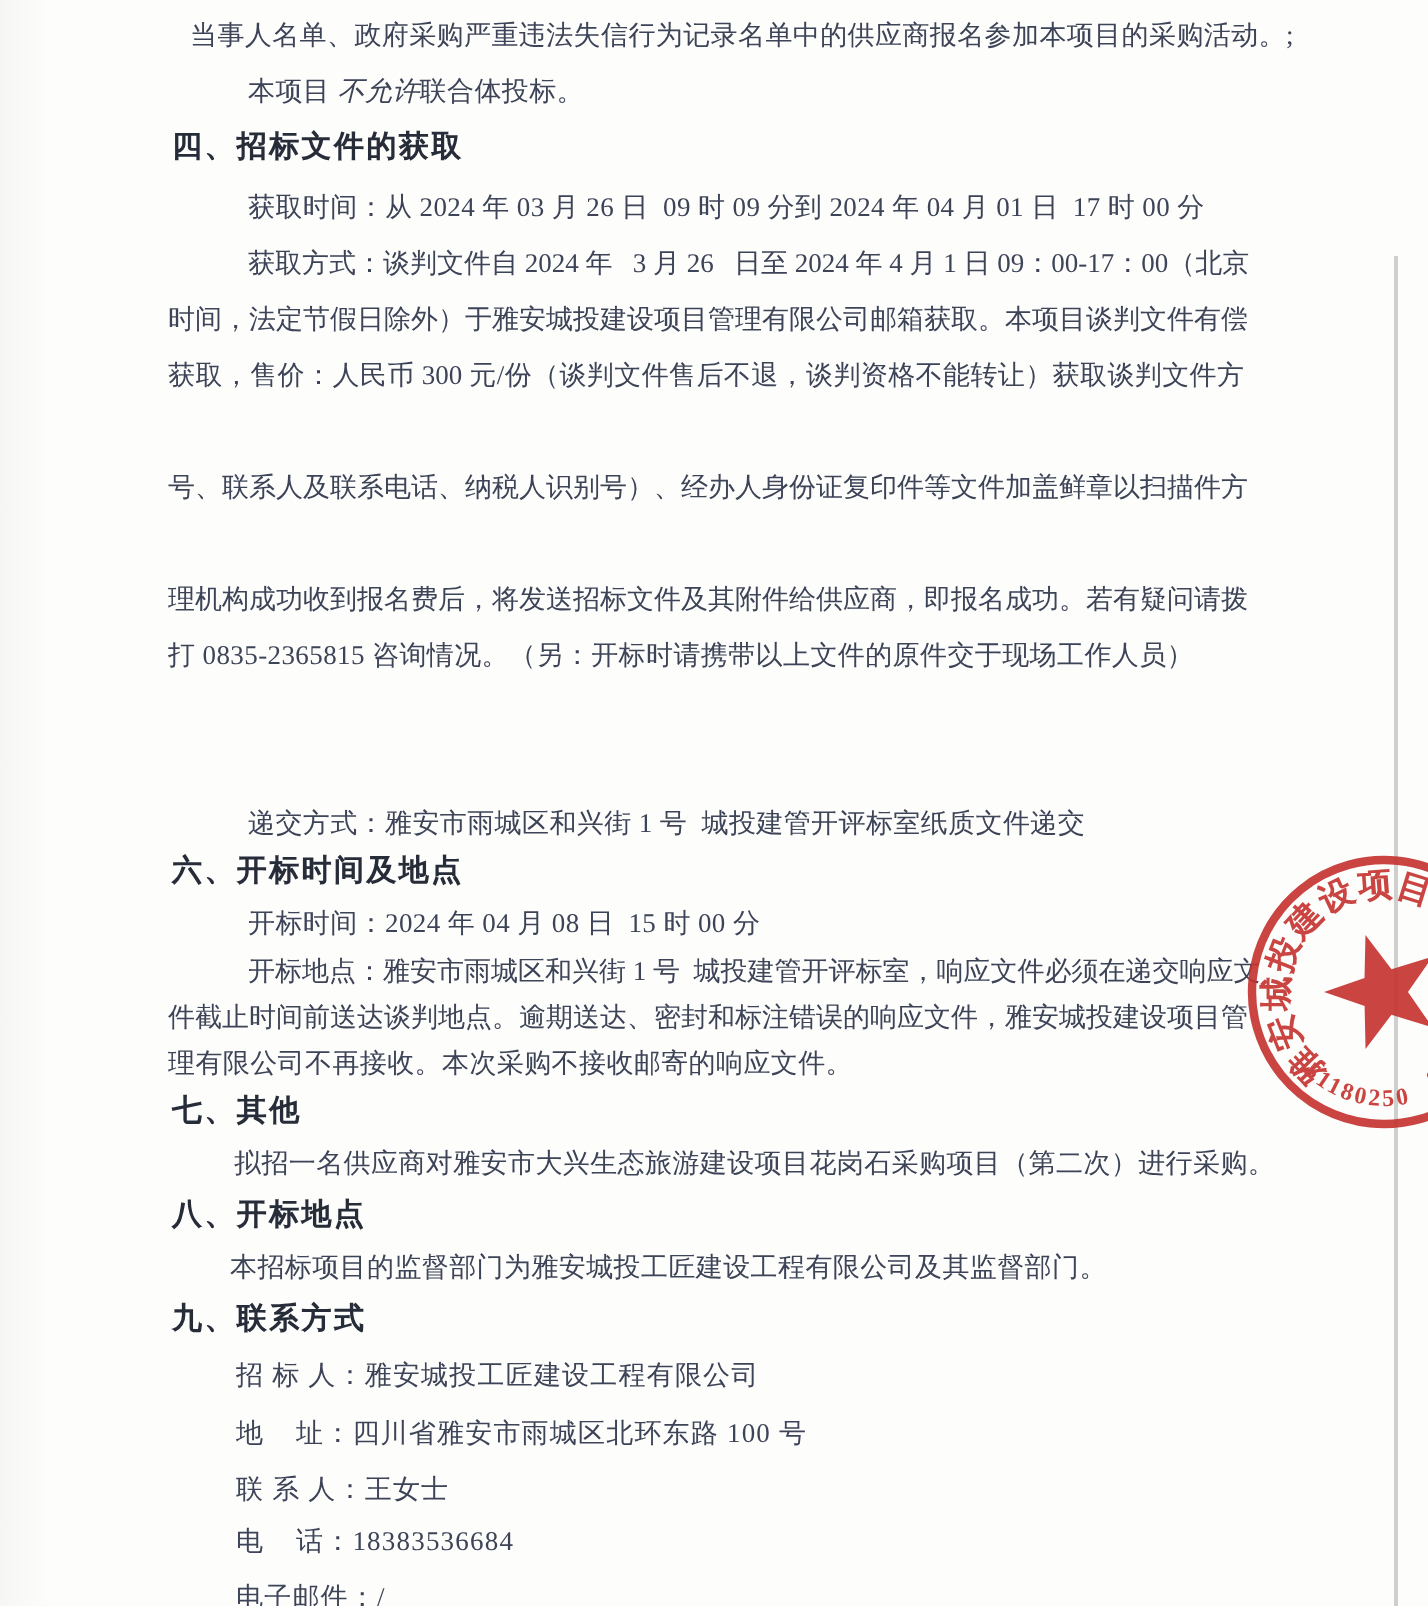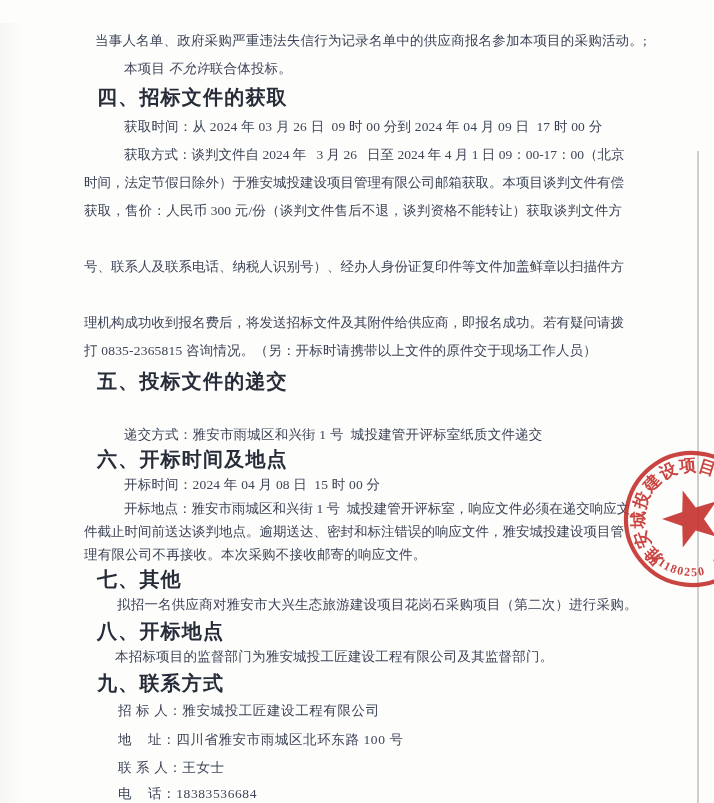--- a/index.html
+++ b/index.html
@@ -1,65 +1,64 @@
 <!DOCTYPE html>
 <html><head>
 <meta charset="utf-8">
 <style>
   html,body{margin:0;padding:0;}
   body{
     width:714px;height:803px;overflow:hidden;position:relative;
     background:#fdfdfc;
     font-family:"Liberation Serif","DejaVu Serif",serif;
   }
-  .page{position:absolute;inset:0;background:linear-gradient(90deg,#f6f6f5 0px,#fdfdfc 26px);margin-top:23px;}
+  .page{position:absolute;inset:0;background:linear-gradient(90deg,#f6f6f5 0px,#fdfdfc 26px);}
   .ln{
     position:absolute;left:84px;
     font-size:13.5px;line-height:18px;color:#3d4457;
     white-space:pre;letter-spacing:0.2px;
     font-family:"Liberation Serif","DejaVu Serif",serif;
   }
   .ind{left:124px;}
   .first{left:95px;}
   .contact{left:118px;letter-spacing:0.6px;}
   .just{width:538px;text-align:justify;text-align-last:justify;letter-spacing:0;}
   .just.ind{width:498px;}
   .hd{
-    position:absolute;left:97px;
+    position:absolute;left:86px;
     font-family:"Liberation Sans","DejaVu Sans",sans-serif;
-    font-weight:700;font-size:20px;line-height:20px;color:#272c39;
+    font-weight:700;font-size:15px;line-height:20px;color:#272c39;
     letter-spacing:1.2px;white-space:pre;
   }
   .em-italic{font-style:italic;}
   .edge-line{
     position:absolute;left:697px;top:128px;width:2px;height:675px;
     background:rgba(120,120,120,0.35);
   }
   .seal{position:absolute;left:612px;top:392px;opacity:0.9;}
   .seal text{font-family:"Liberation Serif","DejaVu Serif",serif;font-weight:700;}
 </style>
 </head>
 <body>
 
 <div class="page">
 
   <div class="ln first" style="top:9px">当事人名单、政府采购严重违法失信行为记录名单中的供应商报名参加本项目的采购活动。;</div>
 
   <div class="ln ind" style="top:37px"><span>本项目 </span><span class="em-italic">不允许</span><span>联合体投标。</span></div>
 
   <div class="hd" style="top:64px">四、招标文件的获取</div>
-  <div class="ln ind" style="top:95px">获取时间：从 2024 年 03 月 26 日  09 时 00 分到 2024 年 04 月 09 日  17 时 00 分</div>
+  <div class="ln ind" style="top:95px">获取时间：从 2024 年 03 月 26 日  09 时 09 分到 2024 年 04 月 01 日  17 时 00 分</div>
   <div class="ln ind just" style="top:123px">获取方式：谈判文件自 2024 年   3 月 26   日至 2024 年 4 月 1 日 09：00-17：00（北京</div>
   <div class="ln just" style="top:151px">时间，法定节假日除外）于雅安城投建设项目管理有限公司邮箱获取。本项目谈判文件有偿</div>
   <div class="ln just" style="top:179px">获取，售价：人民币 300 元/份（谈判文件售后不退，谈判资格不能转让）获取谈判文件方</div>
   <div class="ln just" style="top:235px">号、联系人及联系电话、纳税人识别号）、经办人身份证复印件等文件加盖鲜章以扫描件方</div>
   <div class="ln just" style="top:291px">理机构成功收到报名费后，将发送招标文件及其附件给供应商，即报名成功。若有疑问请拨</div>
   <div class="ln" style="top:319px">打 0835-2365815 咨询情况。（另：开标时请携带以上文件的原件交于现场工作人员）</div>
 
-  <div class="hd" style="top:348px">五、投标文件的递交</div>
   <div class="ln ind" style="top:403px">递交方式：雅安市雨城区和兴街 1 号  城投建管开评标室纸质文件递交</div>
 
   <div class="hd" style="top:426px">六、开标时间及地点</div>
   <div class="ln ind" style="top:453px">开标时间：2024 年 04 月 08 日  15 时 00 分</div>
   <div class="ln ind just" style="top:477px">开标地点：雅安市雨城区和兴街 1 号  城投建管开评标室，响应文件必须在递交响应文</div>
   <div class="ln just" style="top:500px">件截止时间前送达谈判地点。逾期送达、密封和标注错误的响应文件，雅安城投建设项目管</div>
   <div class="ln" style="top:523px">理有限公司不再接收。本次采购不接收邮寄的响应文件。</div>
 
   <div class="hd" style="top:546px">七、其他</div>
   <div class="ln" style="top:573px;left:117px">拟招一名供应商对雅安市大兴生态旅游建设项目花岗石采购项目（第二次）进行采购。</div>

